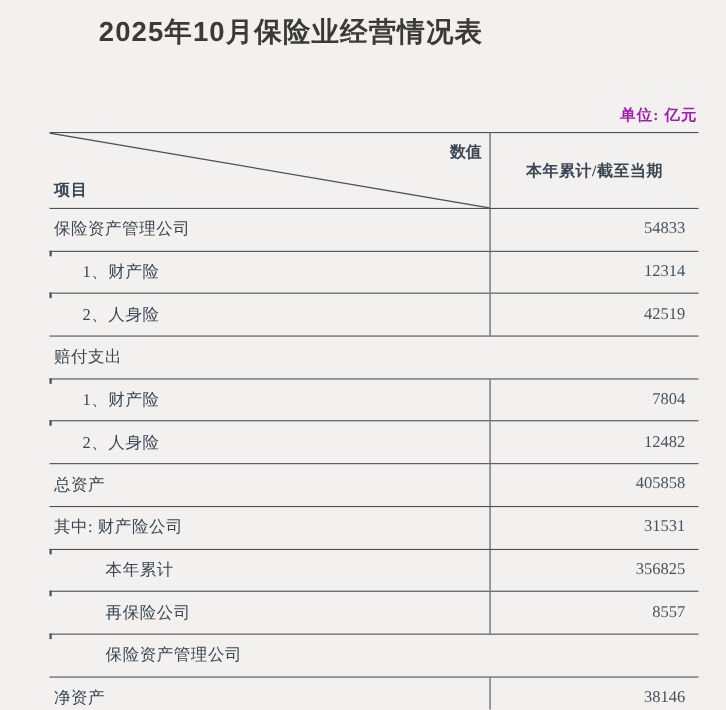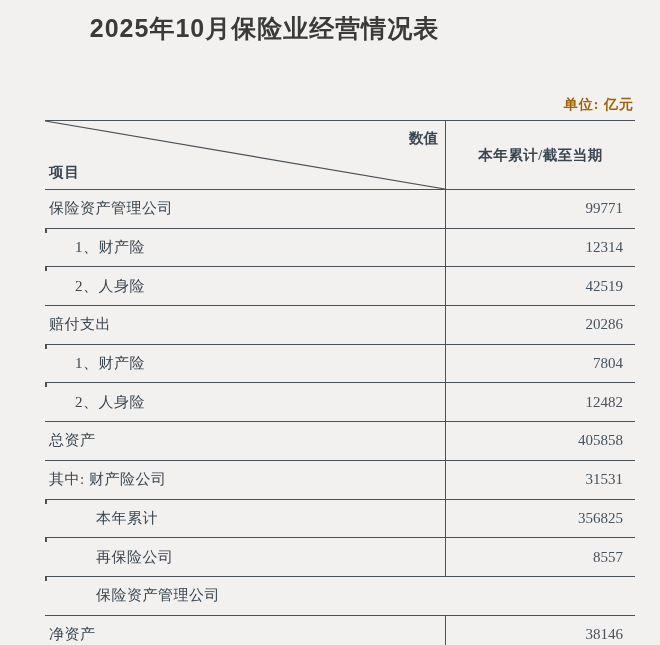--- a/index.html
+++ b/index.html
@@ -10,21 +10,21 @@
     color:#3b4652;
   }
   .title{
     position:absolute;top:12px;left:0;width:529px;margin:0;
     text-align:center;
     font-family:"Liberation Sans", sans-serif;
     font-size:25px;font-weight:600;letter-spacing:1px;color:#3a3a3a;
   }
   .unit{
     position:absolute;top:96px;right:26px;
-    font-size:14px;font-weight:600;color:#a16207;letter-spacing:1px;font-family:Liberation Serif, serif;
+    font-size:14px;font-weight:600;color:#a21caf;letter-spacing:1px;font-family:Liberation Serif, serif;
   }
   .table{
     position:absolute;left:45px;top:120px;width:590px;
     border-top:1.2px solid #4b5158;
   }
   .thead{
     display:flex;height:68px;border-bottom:1.2px solid #4b5158;
   }
   .corner-cell{position:relative;width:400px;}
   .diag{position:absolute;left:0;top:0;width:400px;height:68px;}
@@ -77,33 +77,32 @@
         <line x1="0" y1="0" x2="400" y2="68"></line>
       </svg>
       <span class="corner-top">数值</span>
       <span class="corner-bottom">项目</span>
     </div>
     <div class="value-head">本年累计/截至当期</div>
   </div>
 
   <div class="row main">
     <div class="cell label">保险资产管理公司</div>
-    <div class="cell value">99771</div>
+    <div class="cell value">54833</div>
   </div>
   <div class="row sub tick">
     <div class="cell label">1、财产险</div>
     <div class="cell value">12314</div>
   </div>
   <div class="row sub tick">
     <div class="cell label">2、人身险</div>
     <div class="cell value">42519</div>
   </div>
   <div class="row main">
     <div class="cell label">赔付支出</div>
-    <div class="cell value">20286</div>
   </div>
   <div class="row sub tick">
     <div class="cell label">1、财产险</div>
     <div class="cell value">7804</div>
   </div>
   <div class="row sub tick">
     <div class="cell label">2、人身险</div>
     <div class="cell value">12482</div>
   </div>
   <div class="row main">

